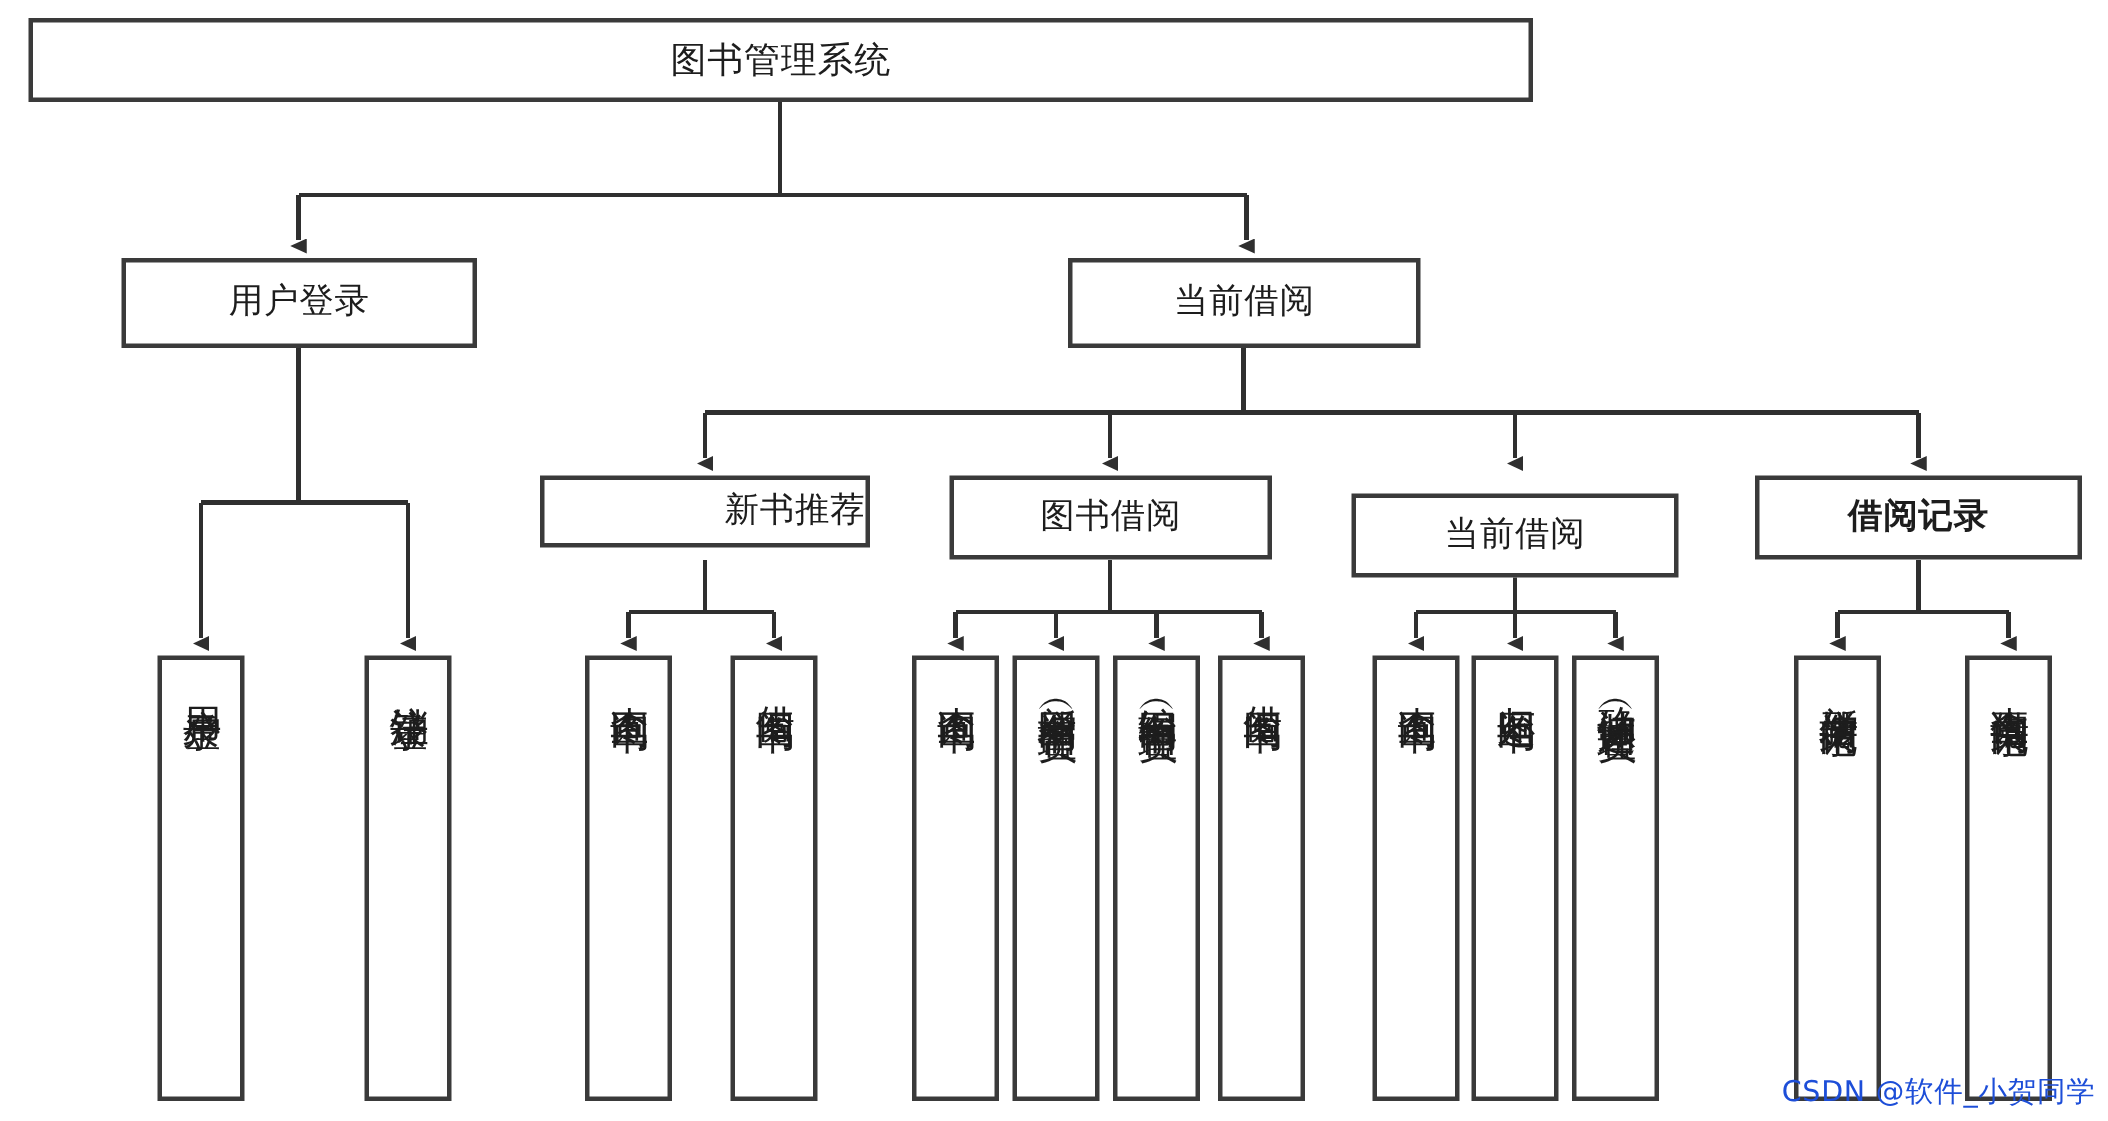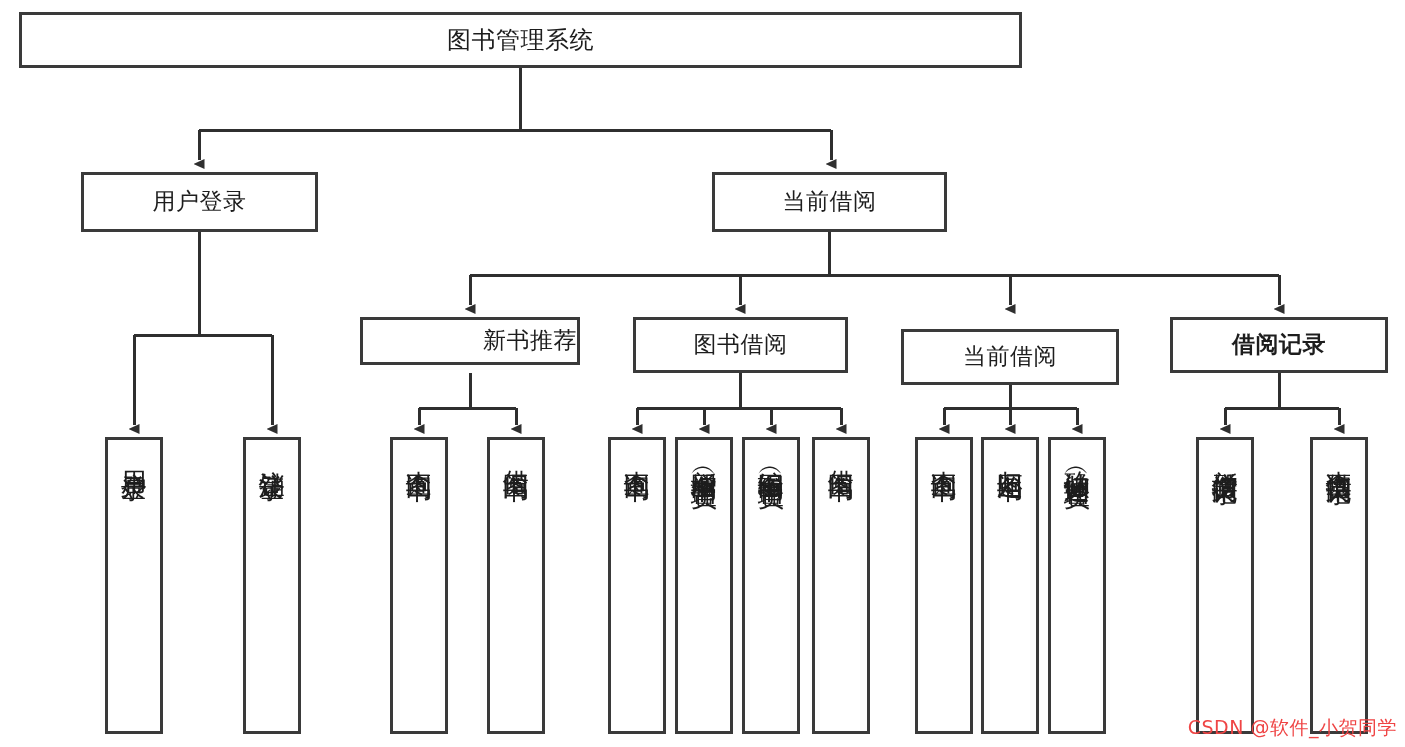--- a/index.html
+++ b/index.html
@@ -55,21 +55,21 @@
     line-height:1.02;
     letter-spacing:2px;
     white-space:normal;
     margin:0 auto;
   }
   .watermark{
     position:absolute;
     right:8px;
     bottom:6px;
     font-size:19px;
-    color:#ef4444;
+    color:#1d4ed8;
     letter-spacing:0.5px;
     white-space:nowrap;
   }
 </style>
 </head>
 <body>
 
 <div id="canvas">
 
   <svg class="wires" viewBox="0 0 1405 747" xmlns="http://www.w3.org/2000/svg">

